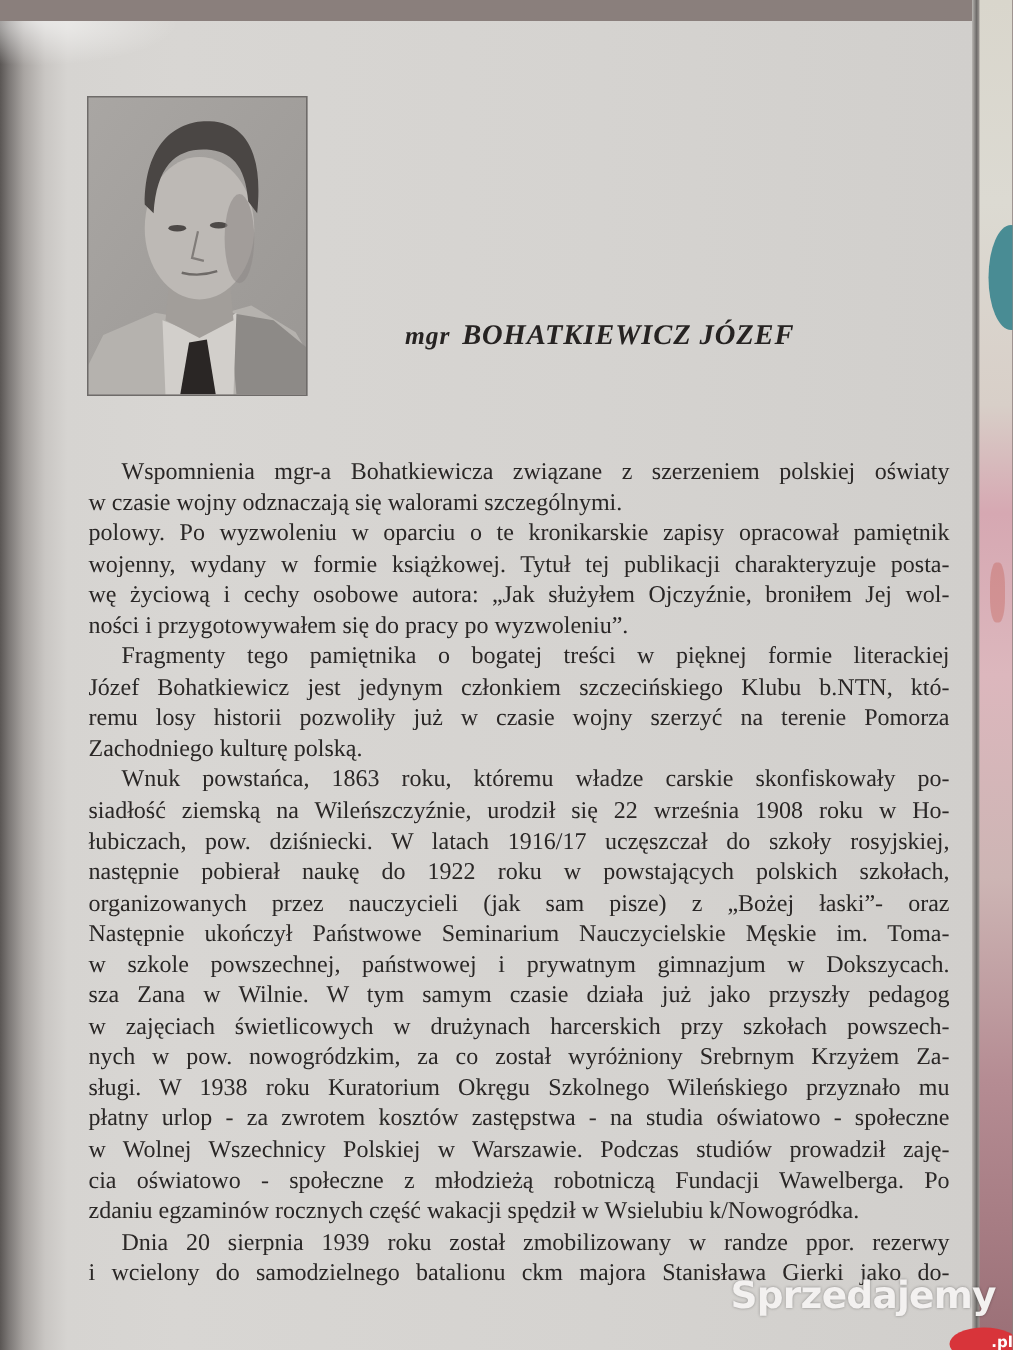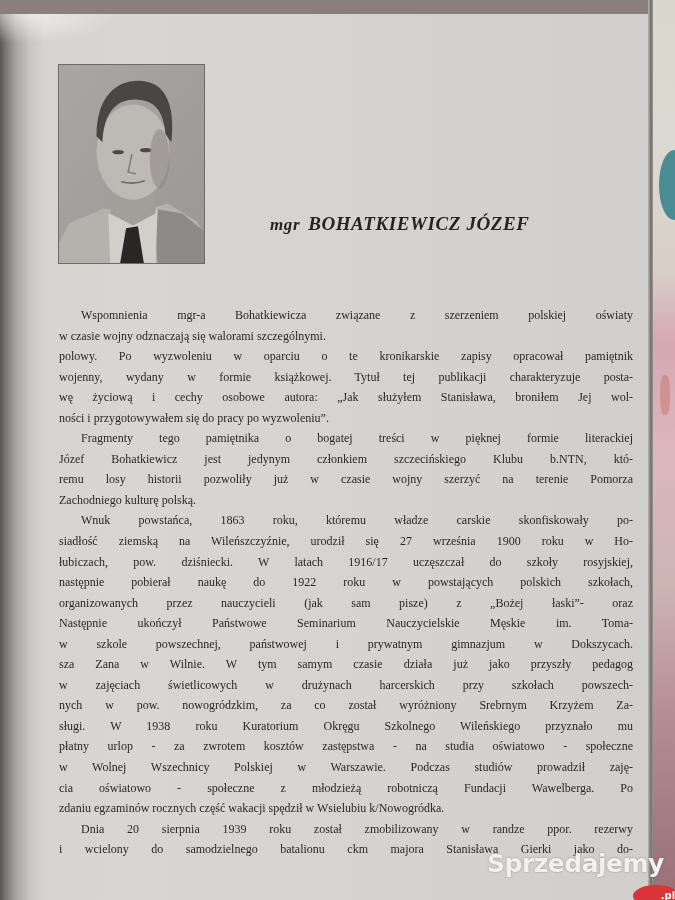--- a/index.html
+++ b/index.html
@@ -39,21 +39,21 @@
     }
     .photo svg { display: block; width: 100%; height: 100%; }
     .title {
       position: absolute; left: 270px; top: 199px; width: 300px;
       font-weight: bold; font-style: italic; color: #262322;
       font-size: 19px; letter-spacing: 0.6px; white-space: nowrap;
     }
     .title .prefix { font-size: 17px; margin-right: 8px; }
     .body {
       position: absolute; left: 59px; top: 291px; width: 574px;
-      font-size: 12px; line-height: 20.55px; color: #2a2726;
+      font-size: 16px; line-height: 20.55px; color: #2a2726;
     }
     .line {
       display: block; white-space: nowrap; text-align: justify;
       text-align-last: justify; height: 20.55px;
     }
     .line.last { text-align-last: left; }
     .line.indent { padding-left: 22px; }
     .watermark {
       position: absolute; left: 487px; top: 849px;
       font-family: "DejaVu Sans", sans-serif; font-weight: bold;
@@ -113,28 +113,28 @@
 
   <div class="title">
     <span class="prefix">mgr</span><span>BOHATKIEWICZ  JÓZEF</span>
   </div>
 
   <div class="body" id="body-text">
       <span class="line indent">Wspomnienia mgr-a Bohatkiewicza związane z szerzeniem polskiej oświaty</span>
       <span class="line last">w czasie wojny odznaczają się walorami szczególnymi.</span>
       <span class="line">polowy. Po wyzwoleniu w oparciu o te kronikarskie zapisy opracował pamiętnik</span>
       <span class="line">wojenny, wydany w formie książkowej. Tytuł tej publikacji charakteryzuje posta-</span>
-      <span class="line">wę życiową i cechy osobowe autora: „Jak służyłem Stanisława, broniłem Jej wol-</span>
+      <span class="line">wę życiową i cechy osobowe autora: „Jak służyłem Ojczyźnie, broniłem Jej wol-</span>
       <span class="line last">ności i przygotowywałem się do pracy po wyzwoleniu”.</span>
       <span class="line indent">Fragmenty tego pamiętnika o bogatej treści w pięknej formie literackiej</span>
       <span class="line">Józef Bohatkiewicz jest jedynym członkiem szczecińskiego Klubu b.NTN, któ-</span>
       <span class="line">remu losy historii pozwoliły już w czasie wojny szerzyć na terenie Pomorza</span>
       <span class="line last">Zachodniego kulturę polską.</span>
       <span class="line indent">Wnuk powstańca, 1863 roku, któremu władze carskie skonfiskowały po-</span>
-      <span class="line">siadłość ziemską na Wileńszczyźnie, urodził się 27 września 1900 roku w Ho-</span>
+      <span class="line">siadłość ziemską na Wileńszczyźnie, urodził się 22 września 1908 roku w Ho-</span>
       <span class="line">łubiczach, pow. dziśniecki. W latach 1916/17 uczęszczał do szkoły rosyjskiej,</span>
       <span class="line">następnie pobierał naukę do 1922 roku w powstających polskich szkołach,</span>
       <span class="line">organizowanych przez nauczycieli (jak sam pisze) z „Bożej łaski”- oraz</span>
       <span class="line">Następnie ukończył Państwowe Seminarium Nauczycielskie Męskie im. Toma-</span>
       <span class="line">w szkole powszechnej, państwowej i prywatnym gimnazjum w Dokszycach.</span>
       <span class="line">sza Zana w Wilnie. W tym samym czasie działa już jako przyszły pedagog</span>
       <span class="line">w zajęciach świetlicowych w drużynach harcerskich przy szkołach powszech-</span>
       <span class="line">nych w pow. nowogródzkim, za co został wyróżniony Srebrnym Krzyżem Za-</span>
       <span class="line">sługi. W 1938 roku Kuratorium Okręgu Szkolnego Wileńskiego przyznało mu</span>
       <span class="line">płatny urlop - za zwrotem kosztów zastępstwa - na studia oświatowo - społeczne</span>

